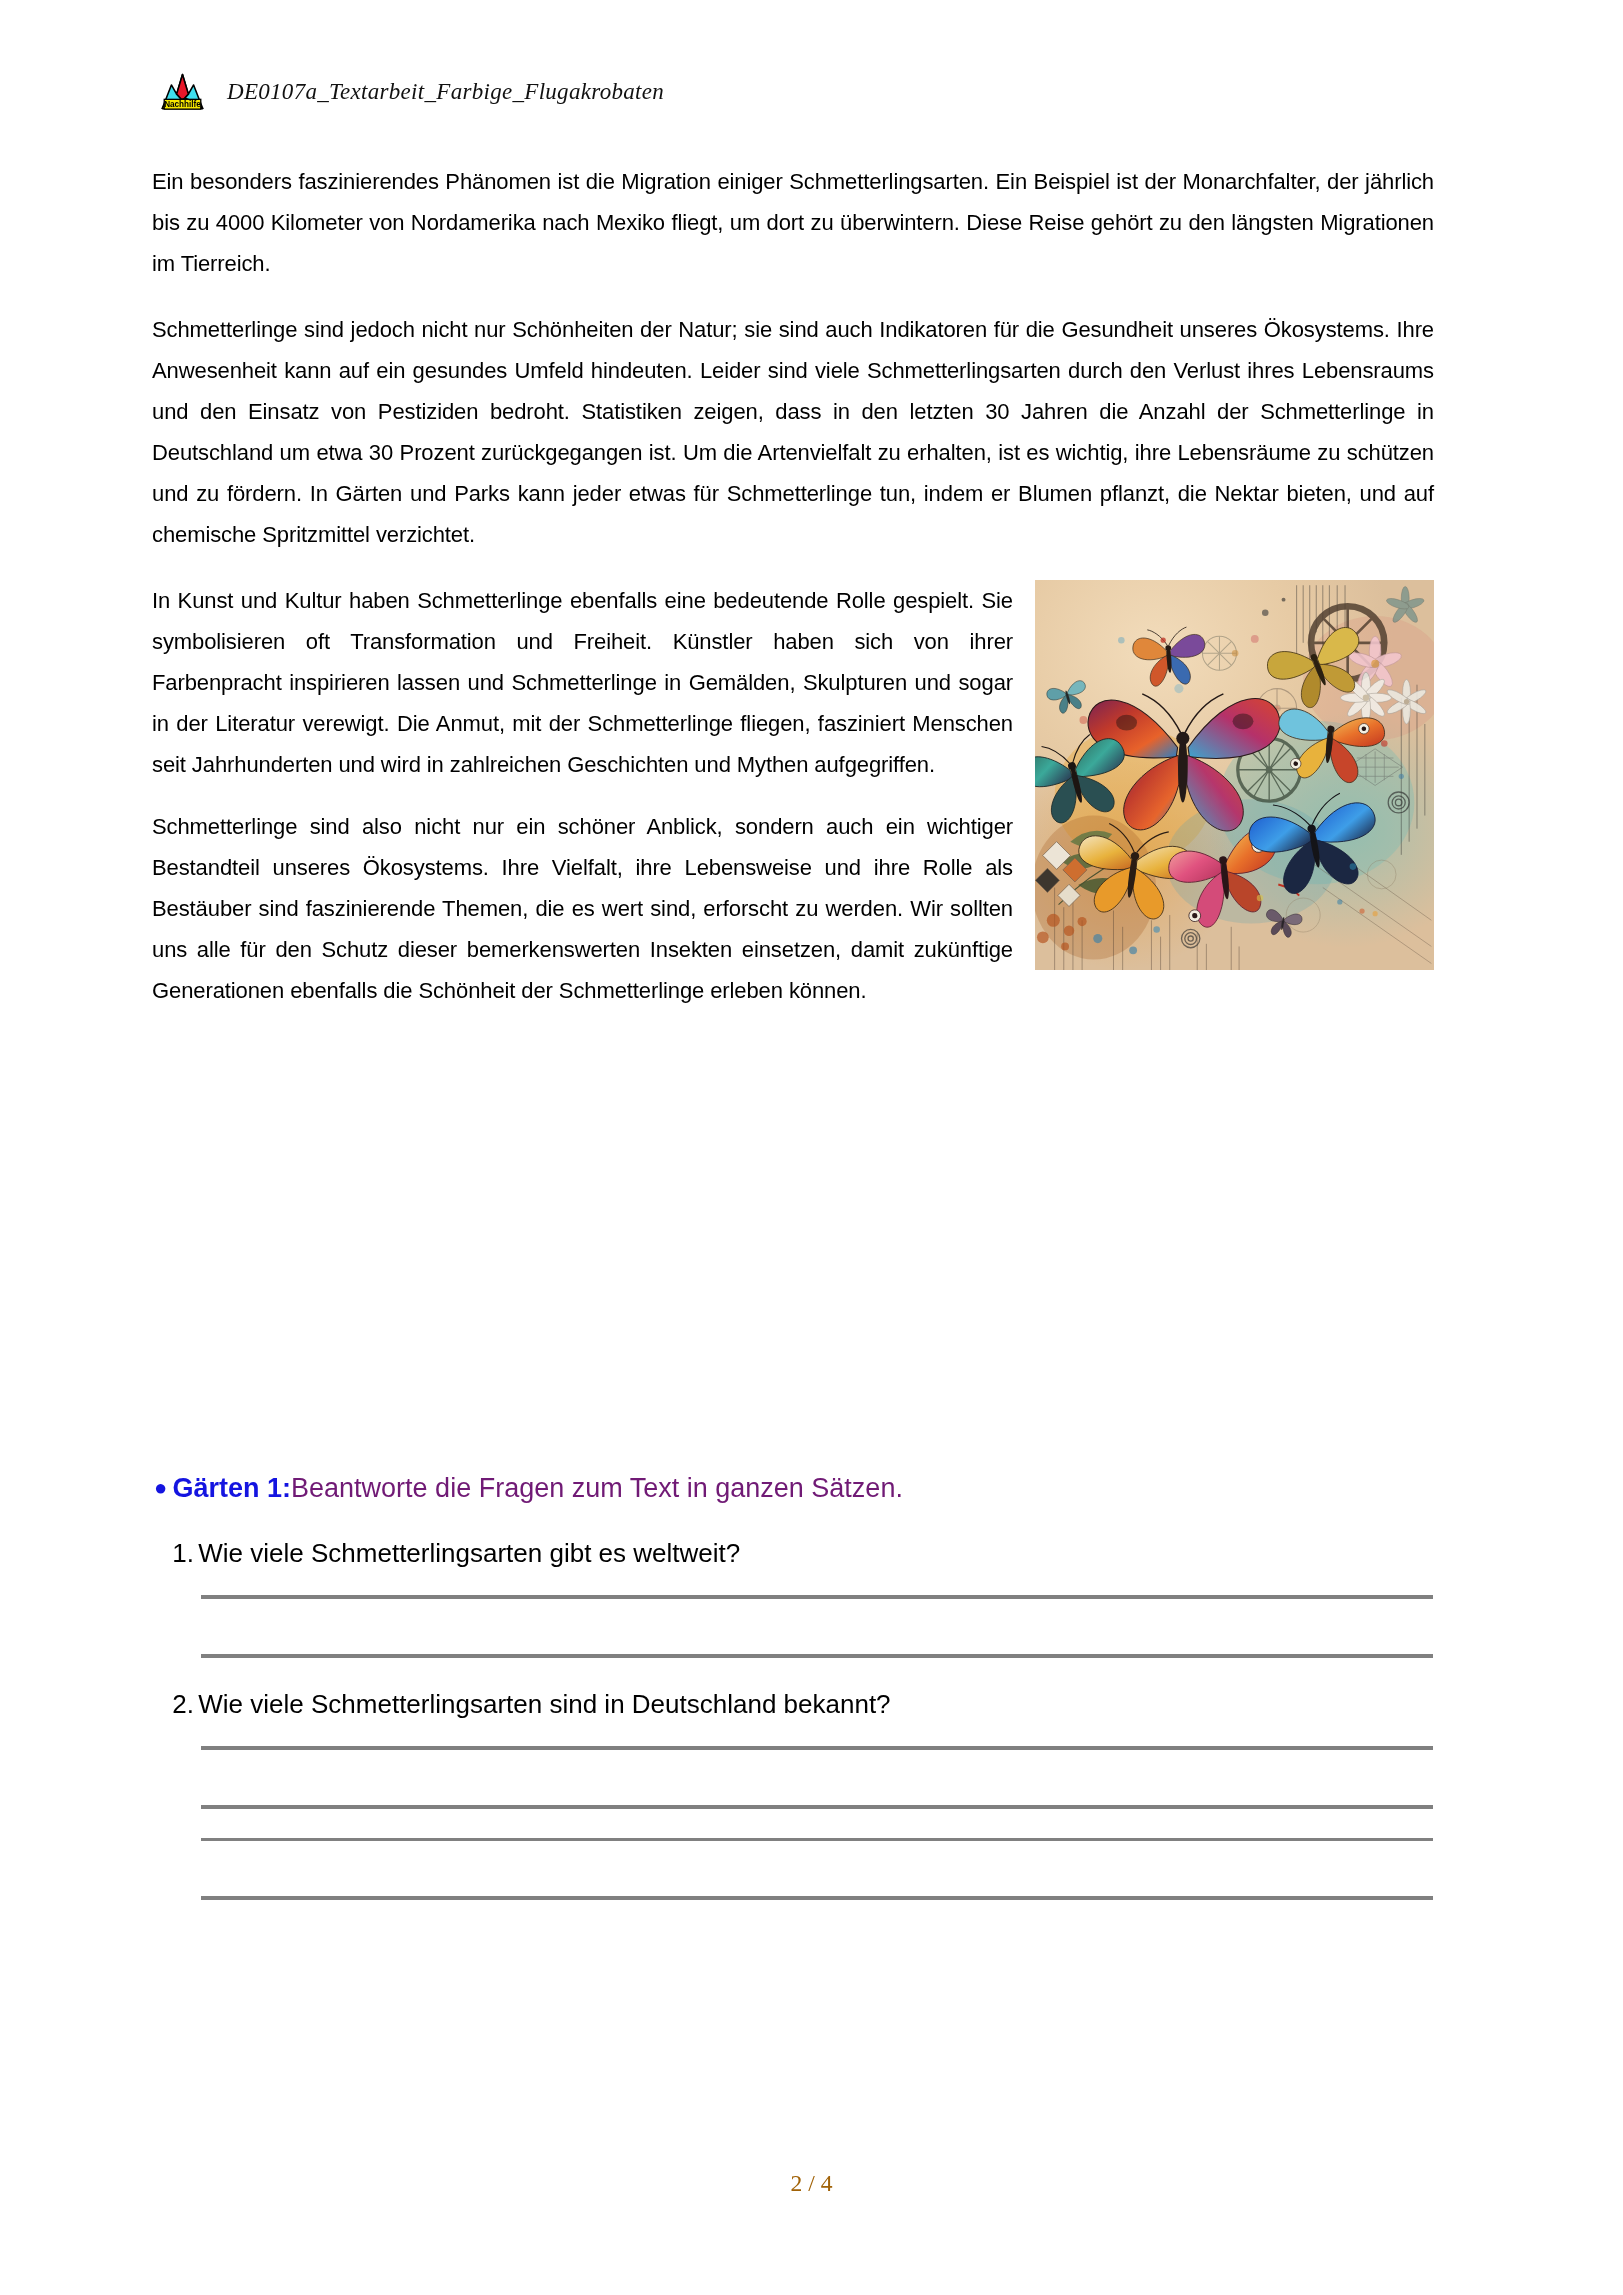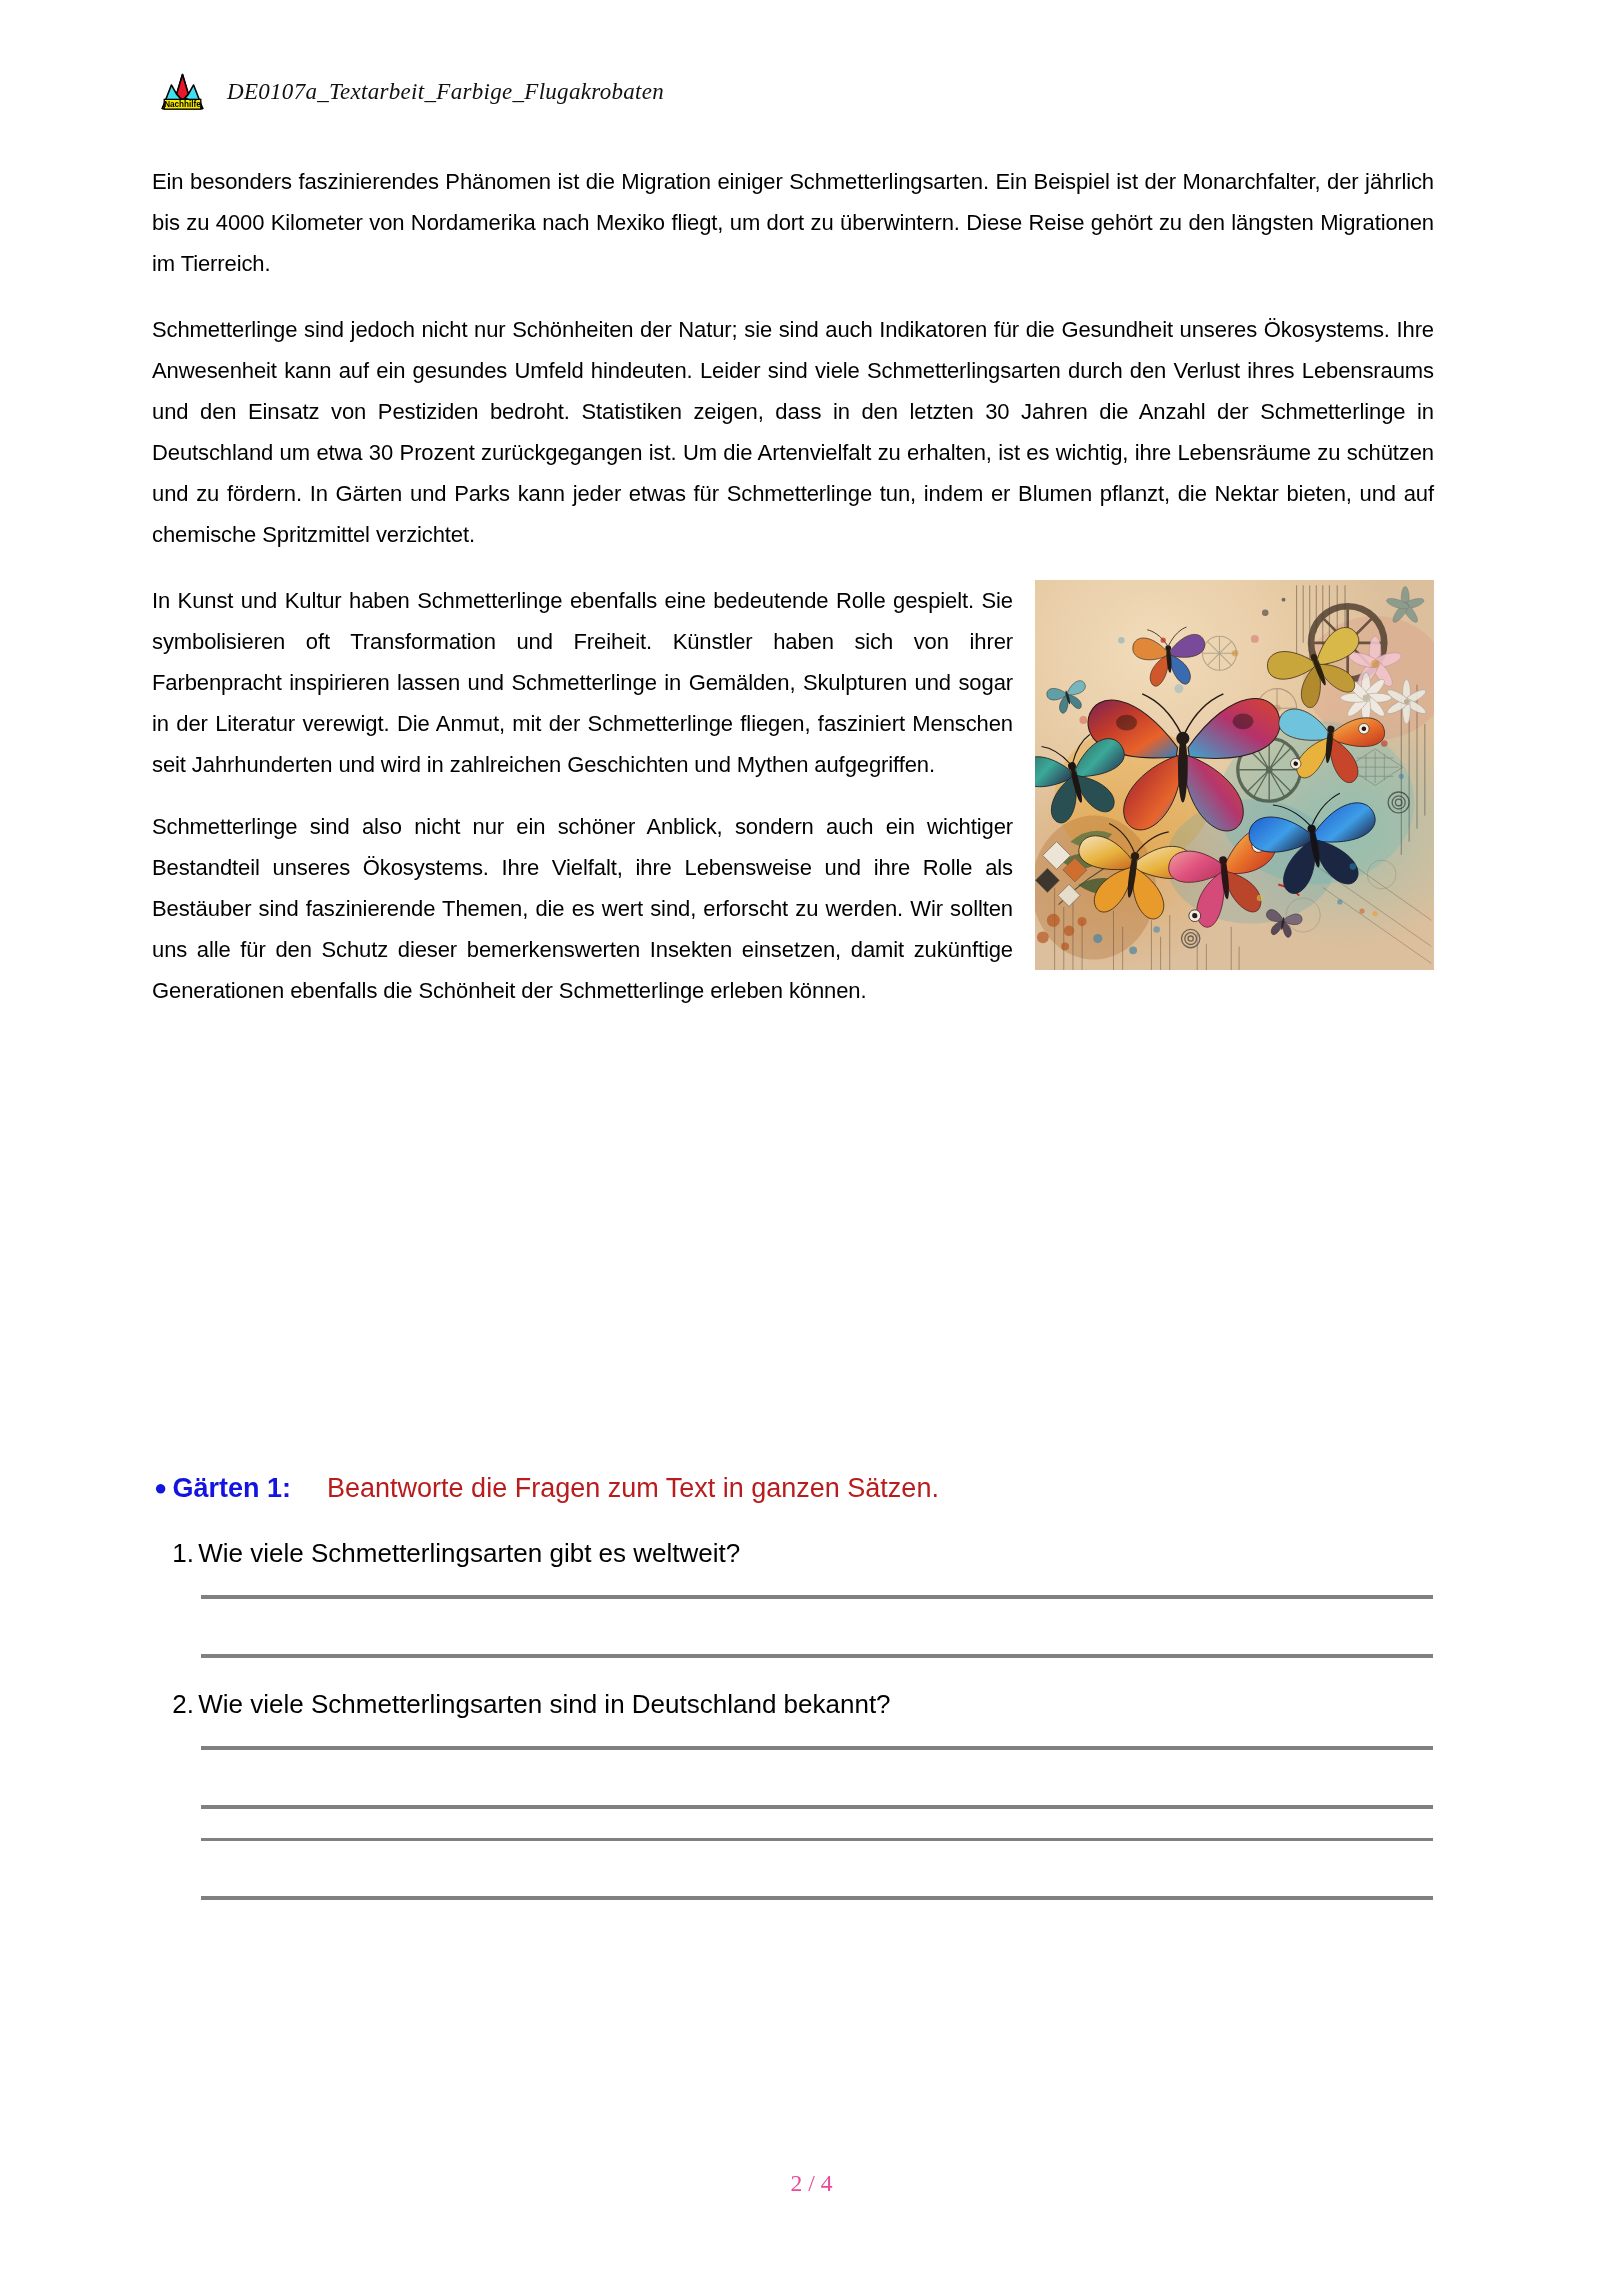--- a/index.html
+++ b/index.html
@@ -111,21 +111,21 @@
   .ex-bullet {
     color: #1414e0;
     font-size: 22px;
     vertical-align: 2px;
     margin-right: 5.2px;
   }
   .ex-label {
     color: #1414e0;
     font-weight: bold;
   }
-  .ex-text { color: #b91c1c; margin-left: 36px; }
+  .ex-text { color: #701a75; }
 
   .question-block { margin-top: 29px; }
   .question {
     font-size: 26px;
     line-height: 34px;
     color: #000000;
     padding-left: 18.3px;
     white-space: nowrap;
   }
   .q-num { display: inline-block; min-width: 26px; }
@@ -143,21 +143,21 @@
 
   
   .footer {
     position: absolute;
     left: 0;
     top: 2170px;
     width: 1623px;
     text-align: center;
     font-family: "Liberation Serif", serif;
     font-size: 23.6px;
-    color: #ec4899;
+    color: #a16207;
   }
 </style>
 </head>
 <body>
 
 <div class="page">
 
   <div class="header">
     <div class="logo">
       <svg viewBox="0 0 78 72" xmlns="http://www.w3.org/2000/svg">

